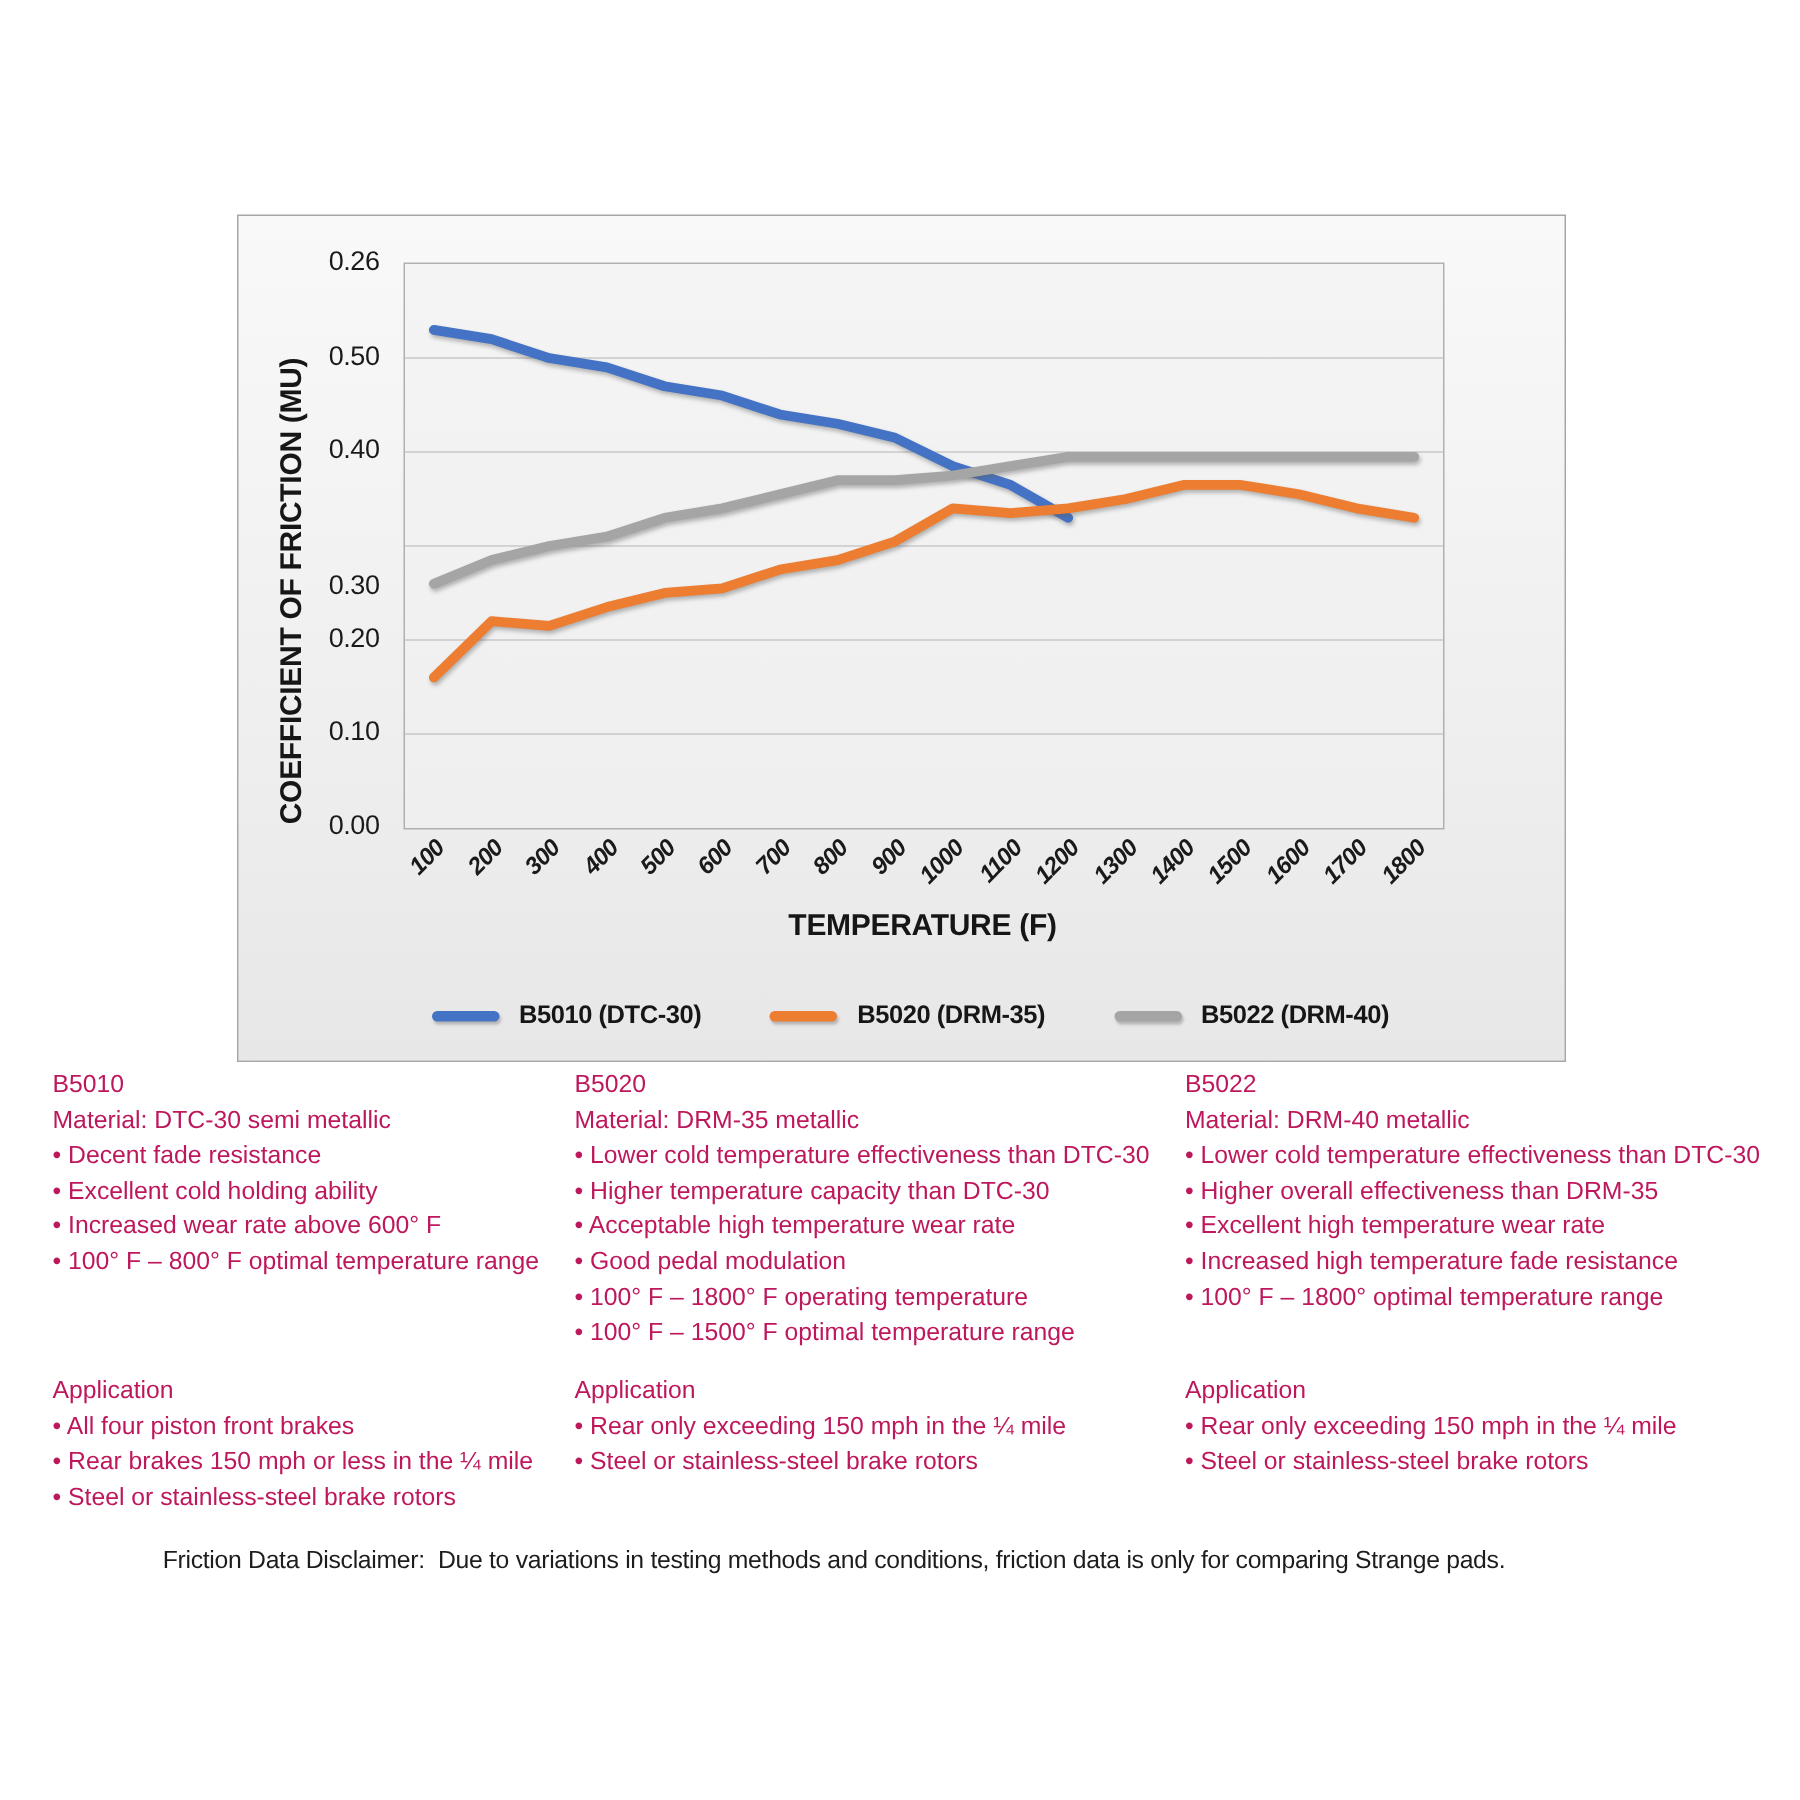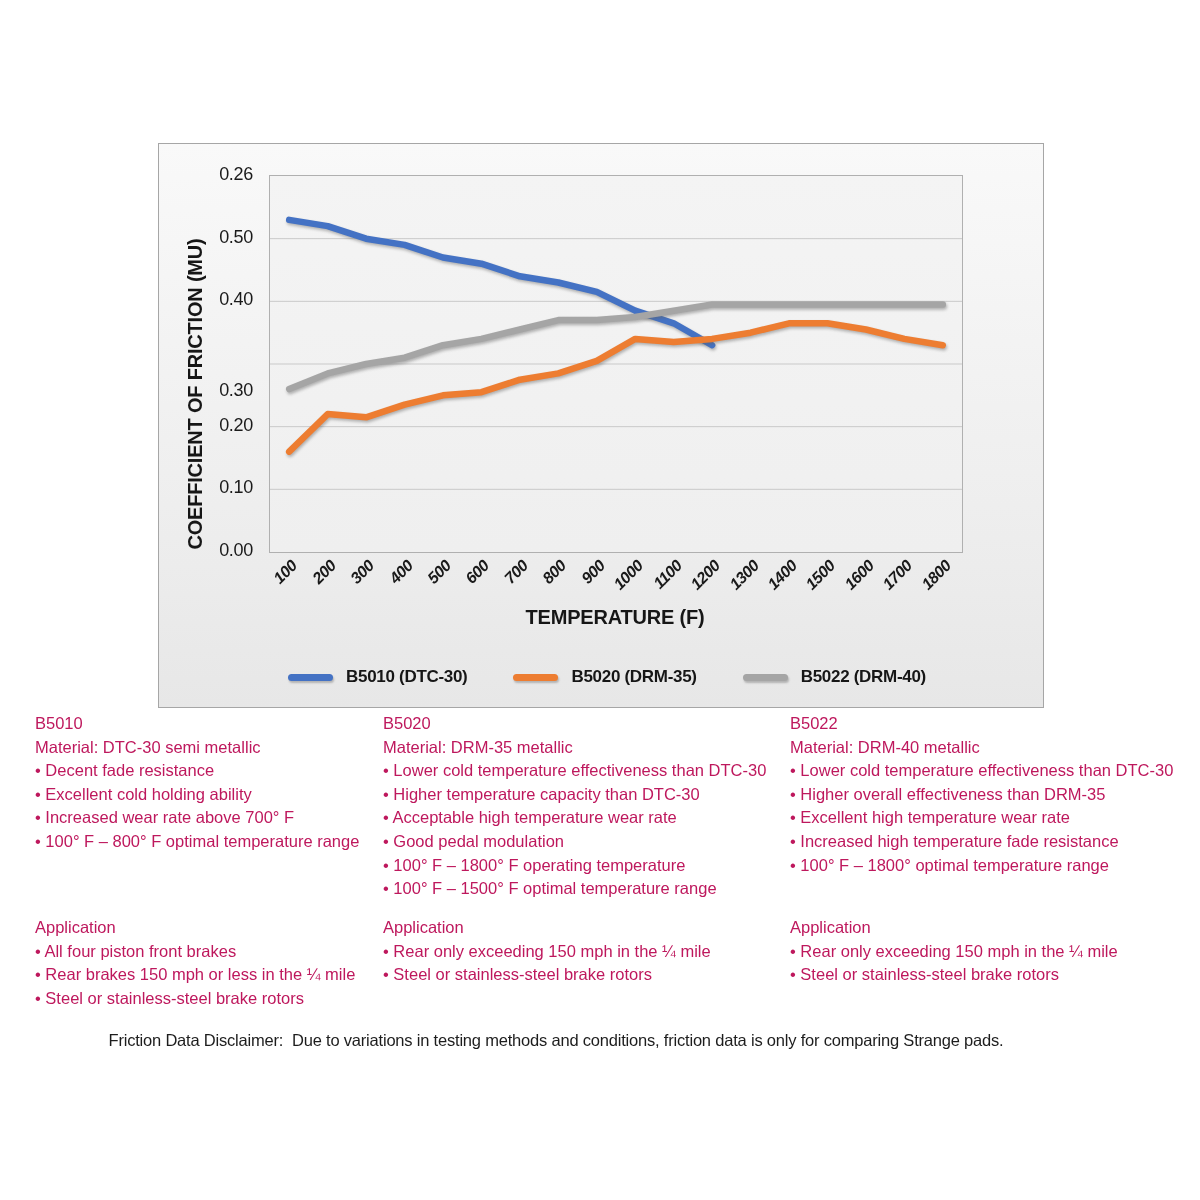--- a/index.html
+++ b/index.html
@@ -126,21 +126,21 @@
       </div>
     </div>
 </div>
 
 <div id="columns">
     <div class="col" style="left: 35px;">
       <div>B5010</div>
       <div>Material: DTC-30 semi metallic</div>
       <div>• Decent fade resistance</div>
       <div>• Excellent cold holding ability</div>
-      <div>• Increased wear rate above 700° F</div>
+      <div>• Increased wear rate above 600° F</div>
       <div>• 100° F – 800° F optimal temperature range</div>
       <div class="app">
         <div>Application</div>
         <div>• All four piston front brakes</div>
         <div>• Rear brakes 150 mph or less in the ¼ mile</div>
         <div>• Steel or stainless-steel brake rotors</div>
       </div>
     </div>
     <div class="col" style="left: 383px;">
       <div>B5020</div>

